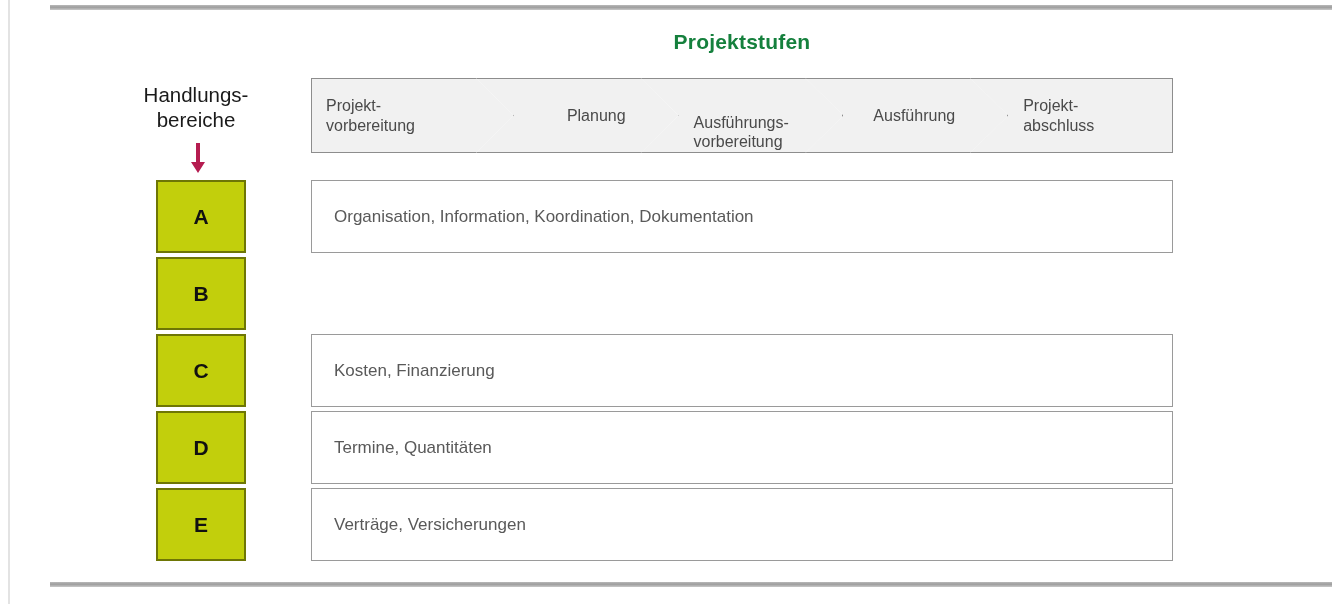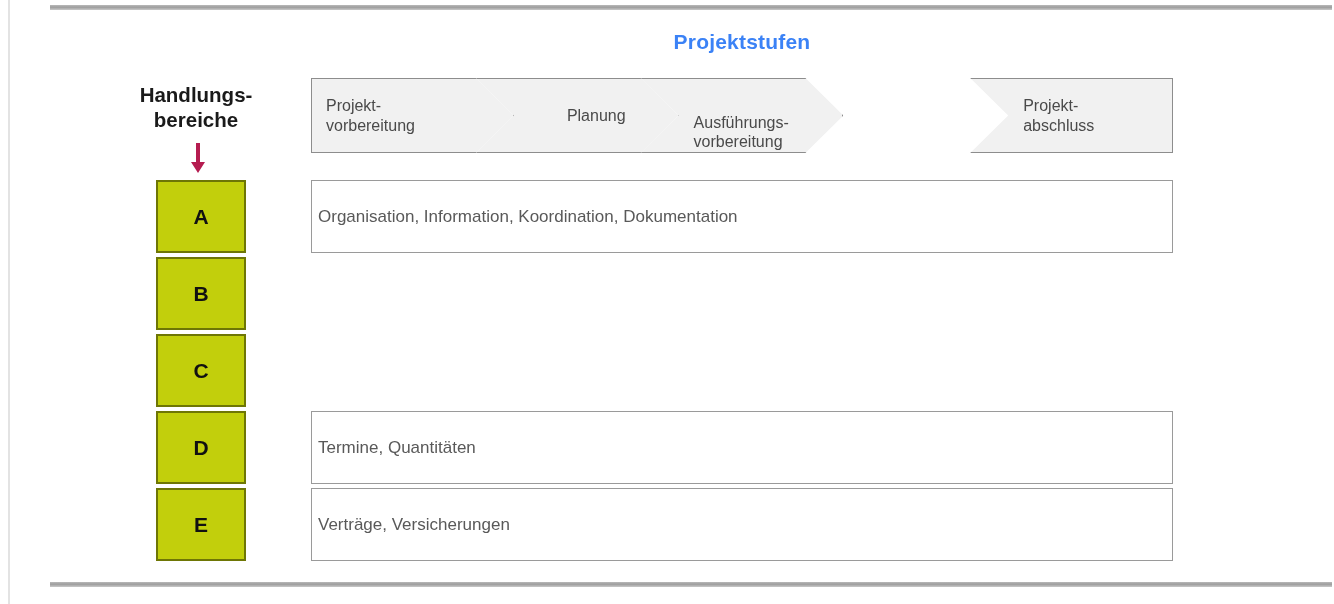--- a/index.html
+++ b/index.html
@@ -34,33 +34,33 @@
 
   
   #diagram-title {
     position: absolute;
     left: 311px;
     top: 30px;
     width: 862px;
     text-align: center;
     font-size: 21px;
     font-weight: bold;
-    color: #3b82f6;
+    color: #15803d;
     letter-spacing: .2px;
   }
 
   
   #axis-caption {
     position: absolute;
     left: 96px;
     top: 82px;
     width: 200px;
     text-align: center;
     font-size: 20.5px;
-    font-weight: bold;
+    font-weight: normal;
     line-height: 1.22;
     color: #1a1a1a;
   }
   #axis-caption .ln { display: block; }
 
   #axis-arrow {
     position: absolute;
     left: 190px;
     top: 143px;
     width: 16px;
@@ -142,21 +142,21 @@
     position: absolute;
     left: 311px;
     top: 0;
     width: 862px;
     height: 73px;
     background: #ffffff;
     border: 1px solid #9a9a9a;
     box-sizing: border-box;
     display: flex;
     align-items: center;
-    padding-left: 6px;
+    padding-left: 22px;
     font-size: 17px;
     color: #595959;
   }
 </style>
 </head>
 <body>
 
 <div id="page-frame-left"></div>
 <div class="hrule" id="rule-top"></div>
 <div class="hrule" id="rule-bottom"></div>
@@ -177,36 +177,40 @@
       <span class="stage-label">Projekt-
 vorbereitung</span>
     </div>
     <div class="stage mid center" style="left: 164.8px; width: 202.8px; z-index: 4;">
       <span class="stage-label">Planung</span>
     </div>
     <div class="stage mid" style="left: 329.6px; width: 202.8px; z-index: 3; align-items: flex-end;">
       <span class="stage-label">Ausführungs-
 vorbereitung</span>
     </div>
+    <div class="stage mid center" style="left: 494.4px; width: 202.8px; z-index: 2;">
+      <span class="stage-label">Ausführung</span>
+    </div>
     <div class="stage last" style="left: 659.2px; width: 202.8px; z-index: 1;">
       <span class="stage-label">Projekt-
 abschluss</span>
     </div>
   </div>
 
 <div id="rows">
     <div class="row" style="top: 0px;">
       <div class="row-key">A</div>
       <div class="row-body">Organisation, Information, Koordination, Dokumentation</div>
     </div>
     <div class="row" style="top: 77px;">
       <div class="row-key">B</div>
     </div>
     <div class="row" style="top: 154px;">
       <div class="row-key">C</div>
+      <div class="row-body">Kosten, Finanzierung</div>
     </div>
     <div class="row" style="top: 231px;">
       <div class="row-key">D</div>
       <div class="row-body">Termine, Quantitäten</div>
     </div>
     <div class="row" style="top: 308px;">
       <div class="row-key">E</div>
       <div class="row-body">Verträge, Versicherungen</div>
     </div>
   </div>

